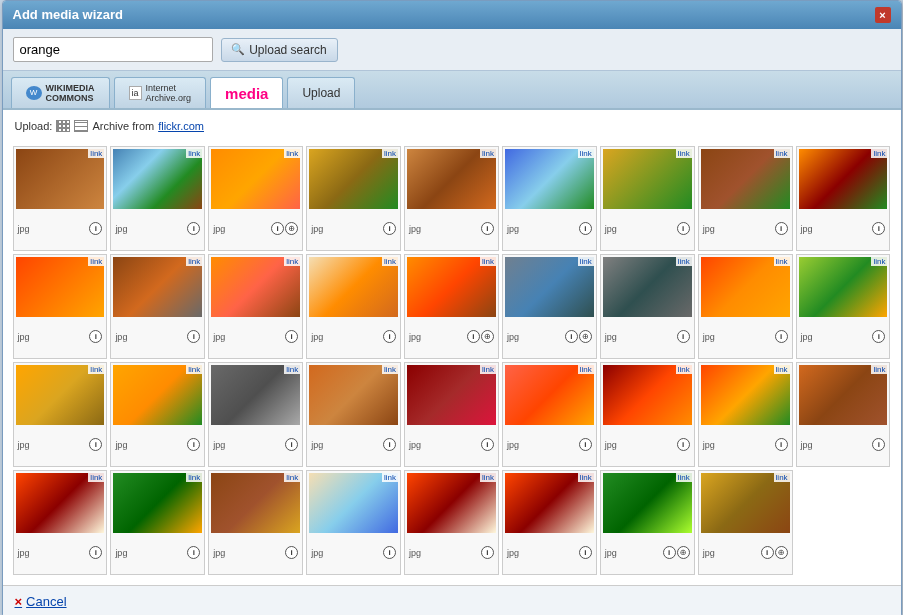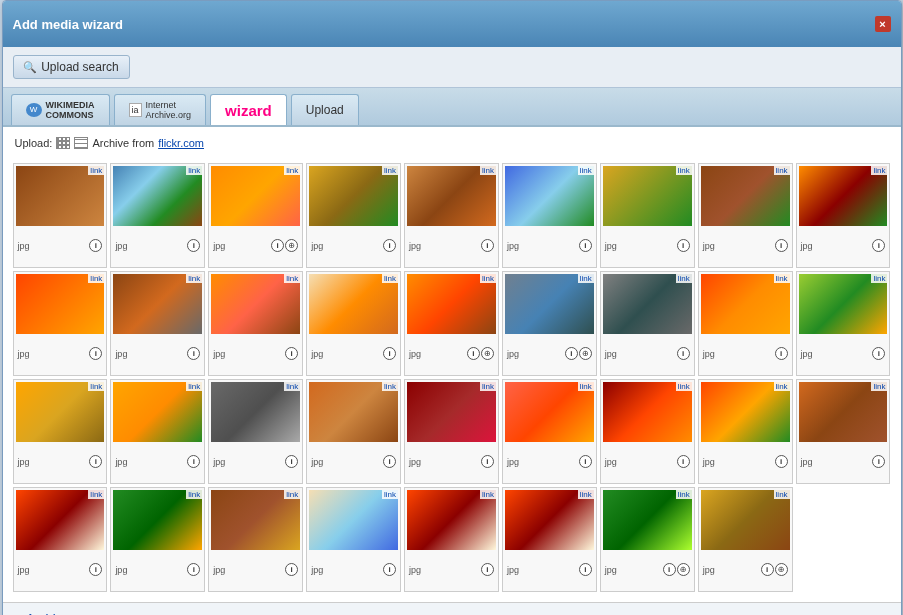--- a/index.html
+++ b/index.html
@@ -16,25 +16,25 @@
     .dialog {
       width: 900px;
       background: #f0f4f8;
       border: 1px solid #7a9cbf;
       border-radius: 4px;
       box-shadow: 2px 2px 8px rgba(0,0,0,0.3);
     }
     .dialog-titlebar {
       background: linear-gradient(to bottom, #6fa8d0, #4a85b5);
       color: white;
-      padding: 15px 10px;
+      padding: 6px 10px;
       border-radius: 3px 3px 0 0;
       display: flex;
       justify-content: space-between;
-      align-items: center;
+      align-items: flex-start;
     }
     .dialog-title {
       font-size: 13px;
       font-weight: bold;
     }
     .close-btn {
       background: #c0392b;
       color: white;
       border: none;
       border-radius: 2px;
@@ -253,37 +253,38 @@
 <body>
 
 <div class="dialog">
 
   <div class="dialog-titlebar">
     <span class="dialog-title">Add media wizard</span>
     <button class="close-btn">×</button>
   </div>
 
   <div class="search-bar">
+    <input class="search-input" type="text" value="orange" style="">
     <button class="search-btn">
       <span style="font-size:11px;">🔍</span>
       <span>Upload search</span>
     </button>
   </div>
 
   <div class="tabs-bar">
     <div class="tab">
       <span style="width:16px;height:14px;background:#4488cc;border-radius:50%;display:inline-block;font-size:8px;color:white;text-align:center;line-height:14px;">W</span>
       <span style="font-size:9px;font-weight:bold;">WIKIMEDIA<br>COMMONS</span>
     </div>
     <div class="tab">
       <span style="font-size:9px;border:1px solid #aaa;padding:1px 2px;background:white;">ia</span>
       <span style="font-size:9px;">Internet<br>Archive.org</span>
     </div>
     <div class="tab active">
-      <span style="color:#ff0084;font-weight:bold;font-size:15px;">wizard</span>
+      <span style="color:#ff0084;font-weight:bold;font-size:15px;">media</span>
     </div>
     <div class="tab upload">
       <span>Upload</span>
     </div>
   </div>
 
   <div class="content-area">
 
     <div class="layout-bar">
       <span>Upload:</span>
@@ -648,16 +649,16 @@
               <span class="zoom-icon">⊕</span>
             </span>
           </div>
         </div>
       </div>
   </div>
 
   <div class="footer-bar">
     <span class="cancel-link">
       <span class="cancel-x">×</span>
-      <span>Archive</span>
+      <span>Cancel</span>
     </span>
   </div>
 </div>
 
 </body></html>

